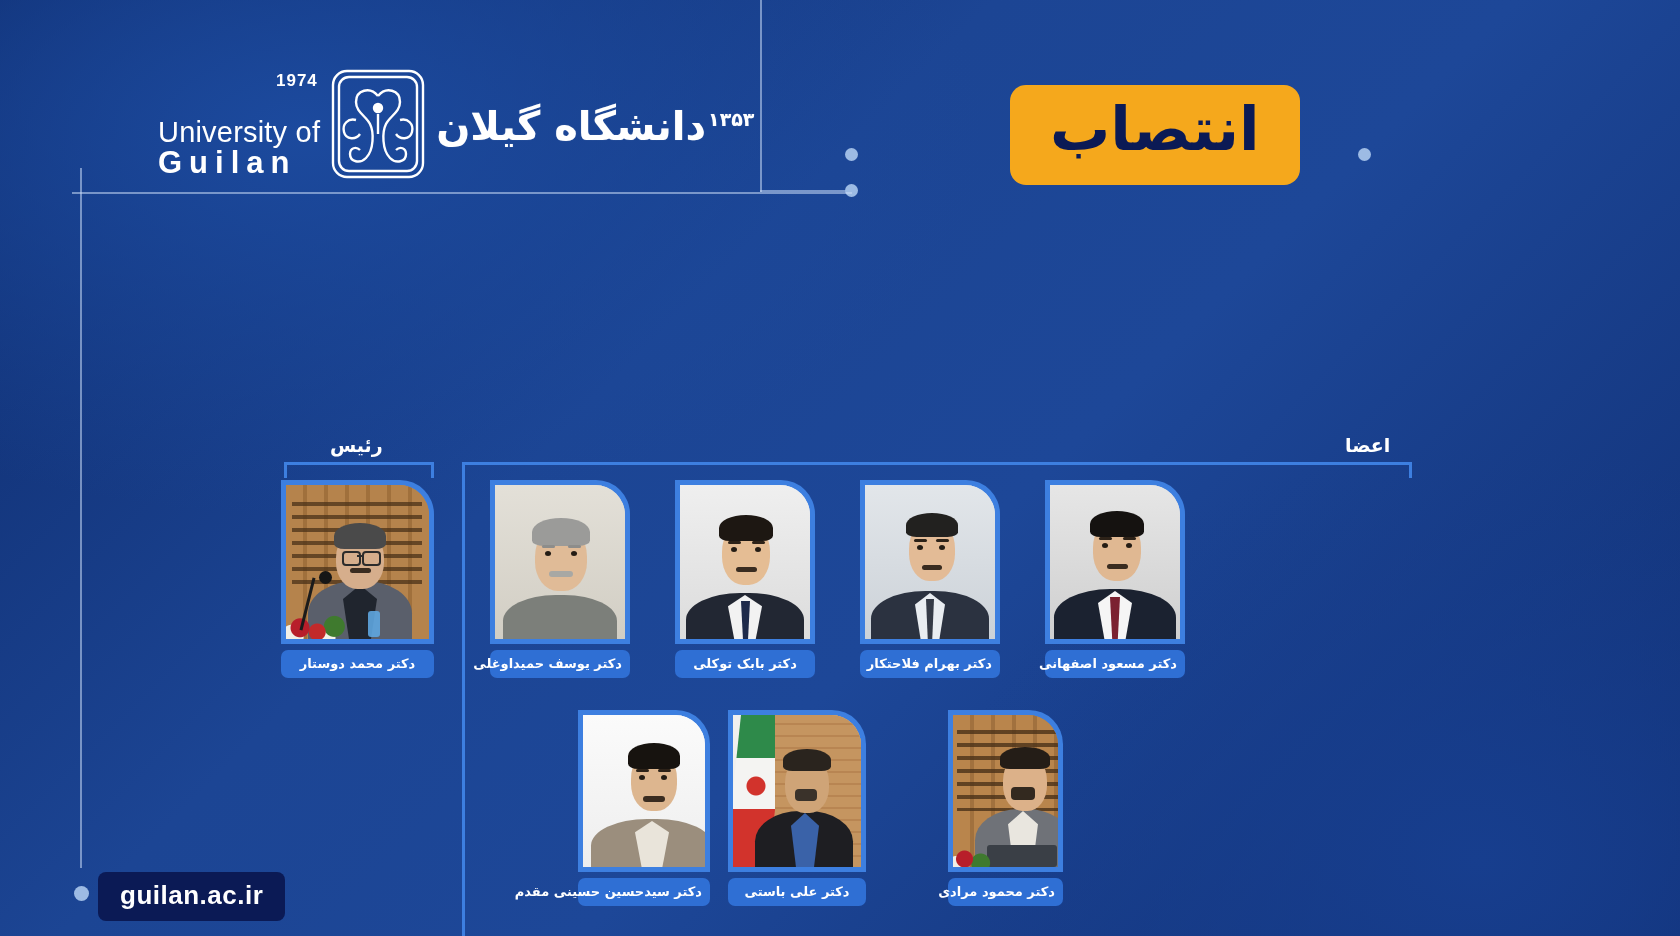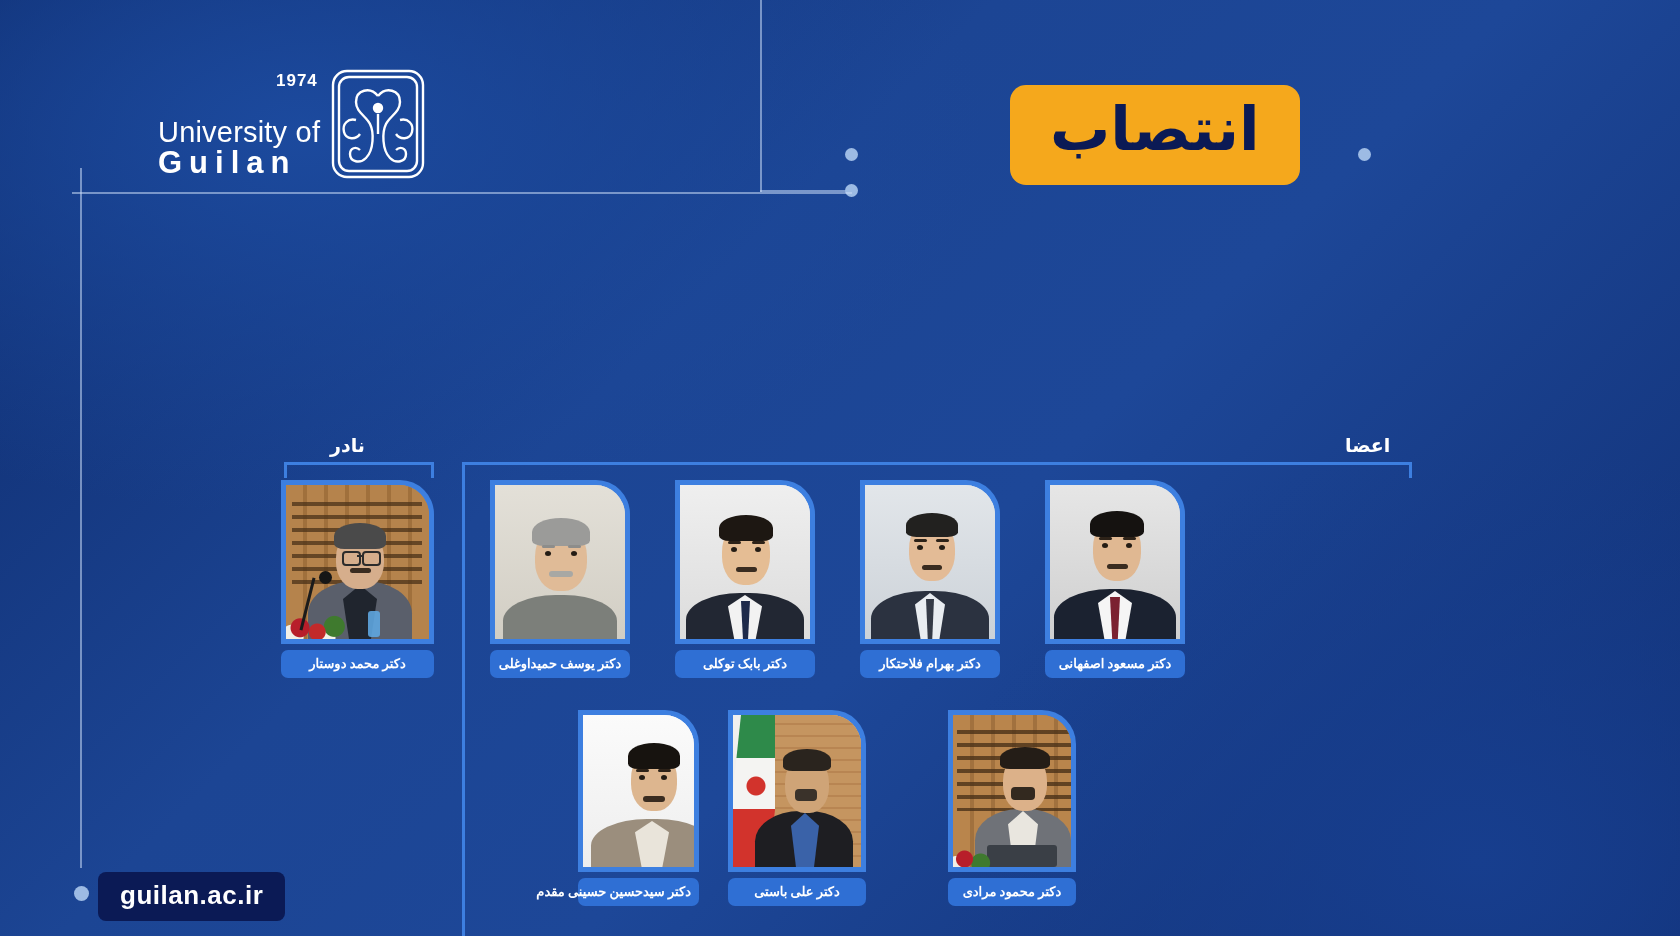--- a/index.html
+++ b/index.html
@@ -47,21 +47,21 @@
     position:absolute;left:0;right:0;top:268px;text-align:center;
     color:#ffffff;font-size:40px;font-weight:bold;line-height:1.5;
     text-shadow:0 2px 4px rgba(0,0,0,.25);
   }
   #headline div{padding:0 220px;}
 
   
   .section-cap{position:absolute;color:#ffffff;font-size:19px;font-weight:bold;}
 
   
-  .card{position:absolute;font-family:Liberation Serif, serif;}
+  .card{position:absolute;}
   .frame{
     background:#3d7fe0;padding:5px;
     border-radius:0 34px 0 0;
     box-sizing:border-box;
   }
   .photo{
     width:100%;height:100%;
     border-radius:0 30px 0 0;
     background-size:cover;background-position:center top;
     position:relative;overflow:hidden;
@@ -128,26 +128,29 @@
         <rect x="3" y="3" width="90" height="106" rx="14" ry="14"></rect>
         <rect x="9" y="9" width="78" height="94" rx="10" ry="10"></rect>
         <path d="M48 28 C40 18 26 22 26 34 C26 44 36 48 40 56 C44 64 44 82 36 90 C30 96 20 94 20 86 C20 80 26 78 30 82"></path>
         <path d="M48 28 C56 18 70 22 70 34 C70 44 60 48 56 56 C52 64 52 82 60 90 C66 96 76 94 76 86 C76 80 70 78 66 82"></path>
         <path d="M26 52 C18 50 12 56 14 64 C16 72 26 72 30 66"></path>
         <path d="M70 52 C78 50 84 56 82 64 C80 72 70 72 66 66"></path>
         <circle cx="48" cy="40" r="4" fill="#ffffff"></circle>
         <path d="M48 46 L48 66"></path>
       </svg>
     </div>
+    <div class="logo-fa">
+      <span class="yr">۱۳۵۳</span><span>دانشگاه گیلان</span>
+    </div>
   </div>
 
   <div id="badge">انتصاب</div>
 
 
-  <div class="section-cap" style="left:330px;top:434px;">نادر</div>
+  <div class="section-cap" style="left:330px;top:434px;">رئیس</div>
   <div class="section-cap" style="left:1345px;top:434px;">اعضا</div>
 
   <div class="card chief" style="left:281px;top:480px;width:153px;">
     <div class="frame" style="height:164px;">
       <div class="photo" style="background:linear-gradient(180deg,#b98a52 0%,#a9763f 55%,#8e5f31 100%);">
 
         <div class="p-bg" style="background:
              repeating-linear-gradient(90deg,#b5834c 0 17px,#a0703c 17px 21px);"></div>
         <div style="position:absolute;left:6px;top:8px;width:130px;height:92px;
              background:repeating-linear-gradient(180deg,transparent 0 9px,#4a3118 9px 13px);opacity:.75;"></div>
@@ -252,21 +255,21 @@
         <div class="p-eye" style="left:74px;top:60px;width:6px;height:5px;"></div>
         <div class="p-brow" style="left:49px;top:54px;width:13px;height:3px;"></div>
         <div class="p-brow" style="left:71px;top:54px;width:13px;height:3px;"></div>
         <div class="p-tache" style="left:57px;top:80px;width:20px;height:5px;"></div>
       </div>
     </div>
     <div class="namebar">دکتر بهرام فلاحتکار</div>
   </div>
 
 
-  <div class="card" style="left:578px;top:710px;width:121px;">
+  <div class="card" style="left:578px;top:710px;width:132px;">
     <div class="frame" style="height:162px;">
       <div class="photo" style="background:#f6f6f6;">
         <div class="p-bg" style="background:linear-gradient(180deg,#fbfbfb 0%,#eeeeee 100%);"></div>
         <div class="p-body" style="left:8px;top:104px;width:122px;height:58px;background:#9b8e7d;"></div>
         <div class="p-shirt" style="left:52px;top:106px;width:34px;height:56px;background:#e9e4da;
              clip-path:polygon(50% 0,100% 20%,75% 100%,25% 100%,0 20%);"></div>
         <div class="p-head" style="left:48px;top:34px;width:46px;height:62px;background:#ddb68f;"></div>
         <div class="p-hair" style="left:45px;top:28px;width:52px;height:26px;background:#17130f;"></div>
         <div class="p-eye" style="left:56px;top:60px;width:6px;height:5px;"></div>
         <div class="p-eye" style="left:78px;top:60px;width:6px;height:5px;"></div>
@@ -295,21 +298,21 @@
         <div class="p-shirt" style="left:58px;top:98px;width:28px;height:64px;background:#3a62a8;
              clip-path:polygon(50% 0,100% 20%,78% 100%,22% 100%,0 20%);"></div>
         <div class="p-head" style="left:52px;top:40px;width:44px;height:58px;background:#cfa477;"></div>
         <div class="p-hair" style="left:50px;top:34px;width:48px;height:22px;background:#2a241e;"></div>
         <div class="p-tache" style="left:62px;top:74px;width:22px;height:12px;background:#3a322a;border-radius:4px;"></div>
       </div>
     </div>
     <div class="namebar">دکتر علی باستی</div>
   </div>
 
-  <div class="card" style="left:948px;top:710px;width:128px;border-radius:18px;">
+  <div class="card" style="left:948px;top:710px;width:115px;border-radius:18px;">
     <div class="frame" style="height:162px;">
       <div class="photo" style="background:#b07f48;">
         <div class="p-bg" style="background:repeating-linear-gradient(90deg,#b9854c 0 17px,#a1713e 17px 21px);"></div>
         <div style="position:absolute;left:4px;top:6px;width:122px;height:90px;
              background:repeating-linear-gradient(180deg,transparent 0 9px,#4a3118 9px 13px);opacity:.8;"></div>
         <div class="p-body" style="left:22px;top:94px;width:96px;height:68px;background:#6f7278;"></div>
         <div class="p-shirt" style="left:55px;top:96px;width:30px;height:66px;background:#e9e6df;
              clip-path:polygon(50% 0,100% 20%,78% 100%,22% 100%,0 20%);"></div>
         <div class="p-head" style="left:50px;top:38px;width:44px;height:58px;background:#dcb189;"></div>
         <div class="p-hair" style="left:47px;top:32px;width:50px;height:22px;background:#241d17;"></div>

